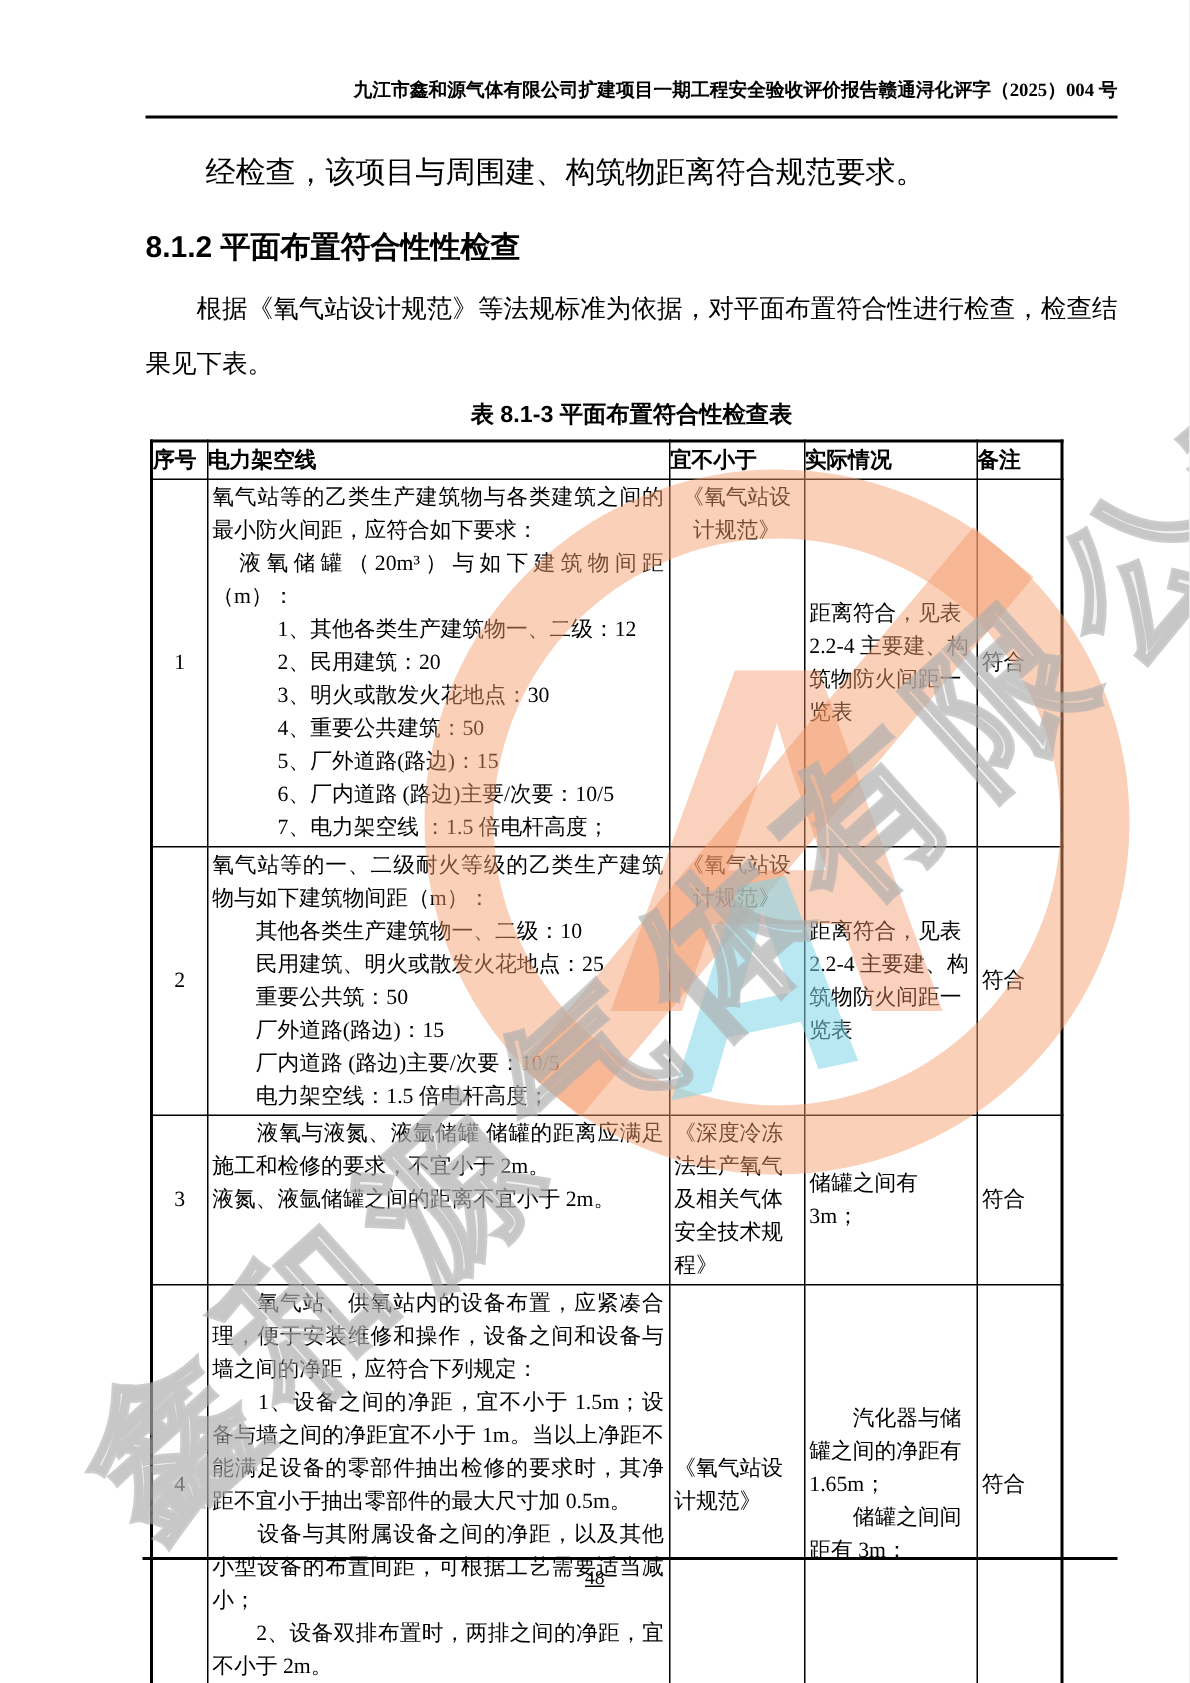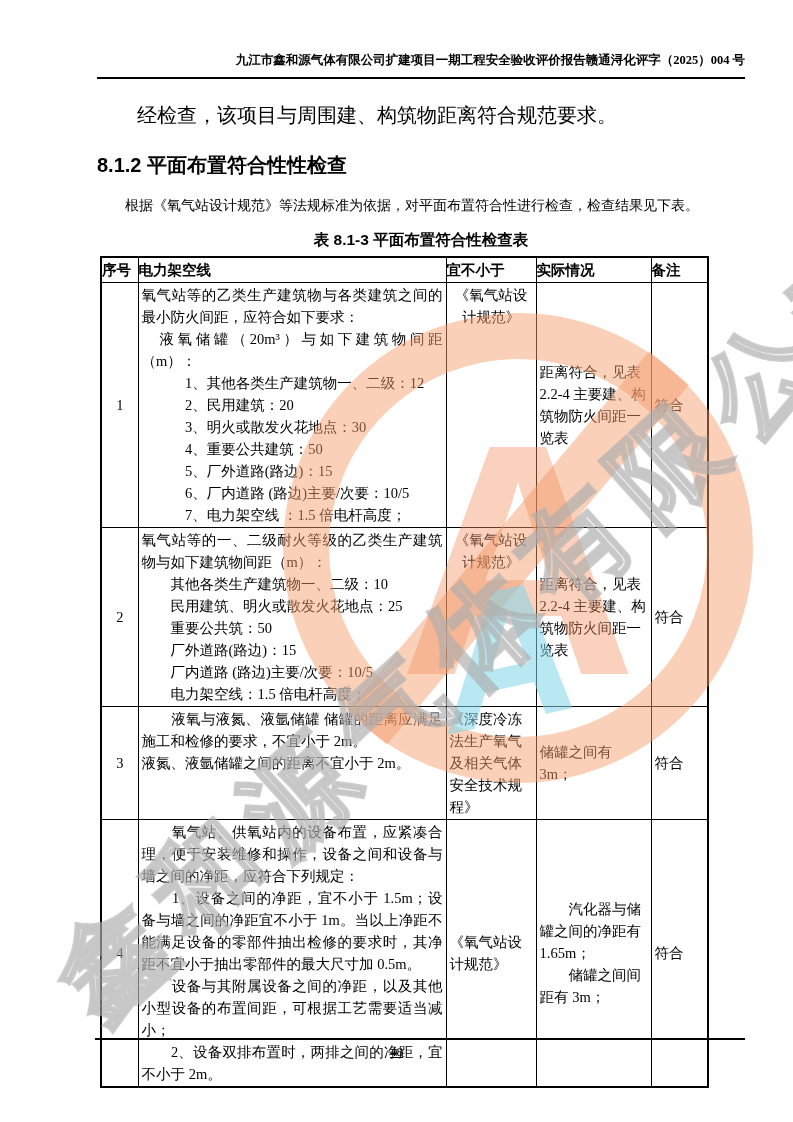--- a/index.html
+++ b/index.html
@@ -13,21 +13,21 @@
   .doc-header {
     display:flex; justify-content:flex-end; align-items:flex-end;
     font-weight:bold; font-size:12.5px; line-height:20px;
     border-bottom:2px solid #000; padding-bottom:7px;
   }
   .para1 { font-size:20px; line-height:25px; text-indent:2em; margin:24px 0 0 0; }
   .sec-heading {
     font-family:"Liberation Sans","DejaVu Sans",sans-serif;
     font-size:20px; font-weight:bold; margin:25px 0 0 0; line-height:24px;
   }
-  .para2 { font-size:14px; line-height:37px; text-indent:2em; text-align:justify; margin:10px 0 0 0; }
+  .para2 { font-size:17px; line-height:37px; text-indent:2em; text-align:justify; margin:10px 0 0 0; }
   .table-title {
     font-family:"Liberation Sans","DejaVu Sans",sans-serif;
     font-size:15.5px; font-weight:bold; text-align:center; margin:5px 0 5px 0; line-height:22px;
   }
 
   table.check { border-collapse:collapse; table-layout:fixed; width:607px; margin-left:3px; border:2px solid #000; }
   table.check th, table.check td { border:1px solid #000; font-size:14.5px; line-height:22px; padding:1px 3px; overflow:hidden; }
   table.check th {
     font-family:"Liberation Sans","DejaVu Sans",sans-serif;
     font-weight:bold; text-align:left; height:24px; padding:0;

